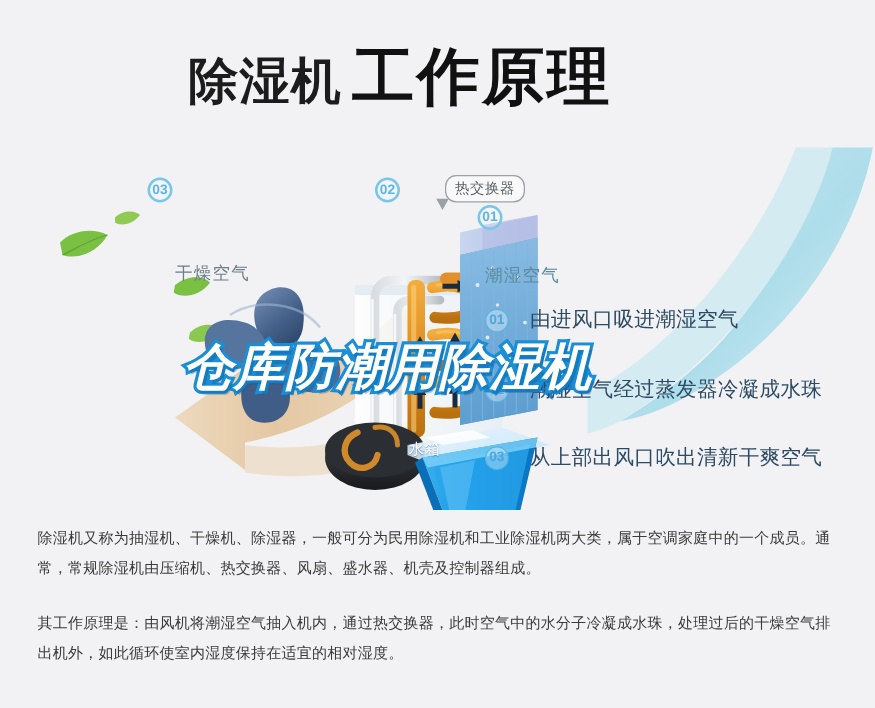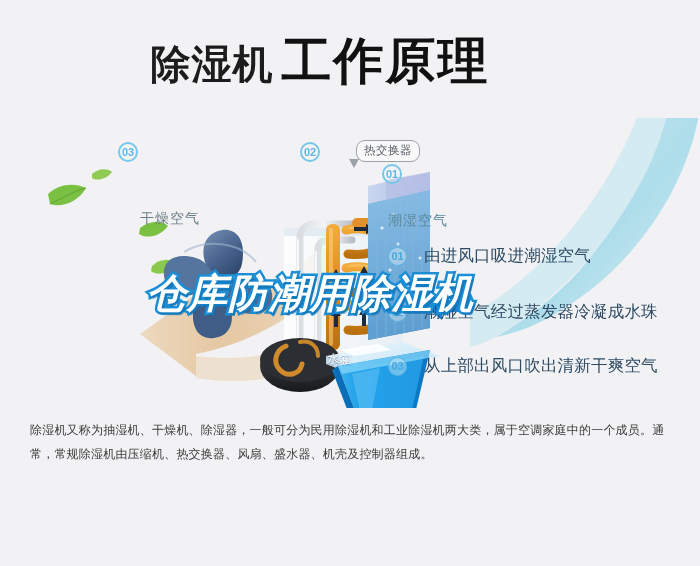--- a/index.html
+++ b/index.html
@@ -403,14 +403,15 @@
     </div>
     <div class="step-row" style="margin-top:26px;">
       <div class="step-badge">03</div>
       <div class="step-text">从上部出风口吹出清新干爽空气</div>
     </div>
   </div>
 
   <div class="overlay-title">仓库防潮用除湿机</div>
 
   <div class="copy p1">除湿机又称为抽湿机、干燥机、除湿器，一般可分为民用除湿机和工业除湿机两大类，属于空调家庭中的一个成员。通常，常规除湿机由压缩机、热交换器、风扇、盛水器、机壳及控制器组成。</div>
+  <div class="copy p2">其工作原理是：由风机将潮湿空气抽入机内，通过热交换器，此时空气中的水分子冷凝成水珠，处理过后的干燥空气排出机外，如此循环使室内湿度保持在适宜的相对湿度。</div>
 
 </div>
 
 </body></html>

